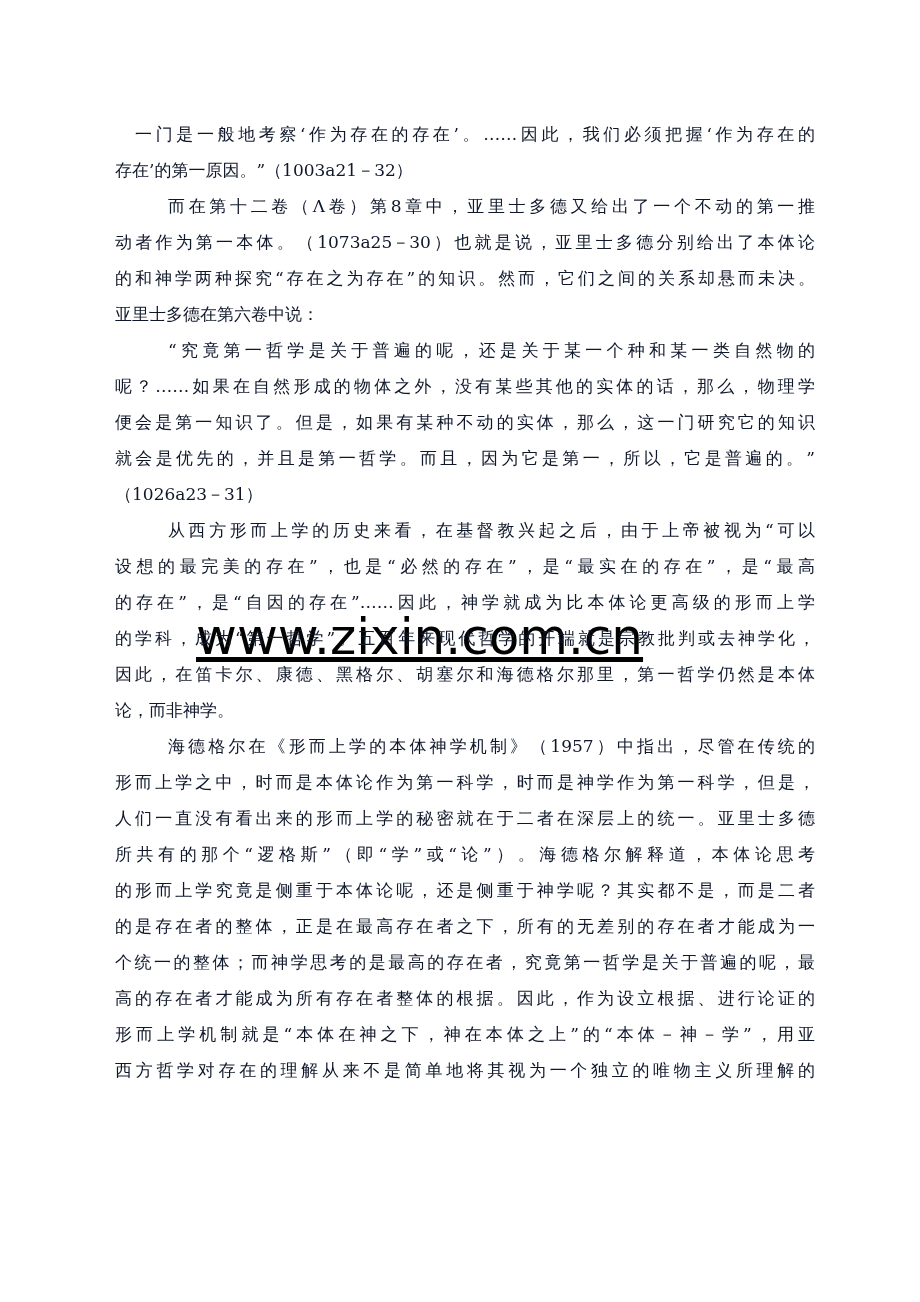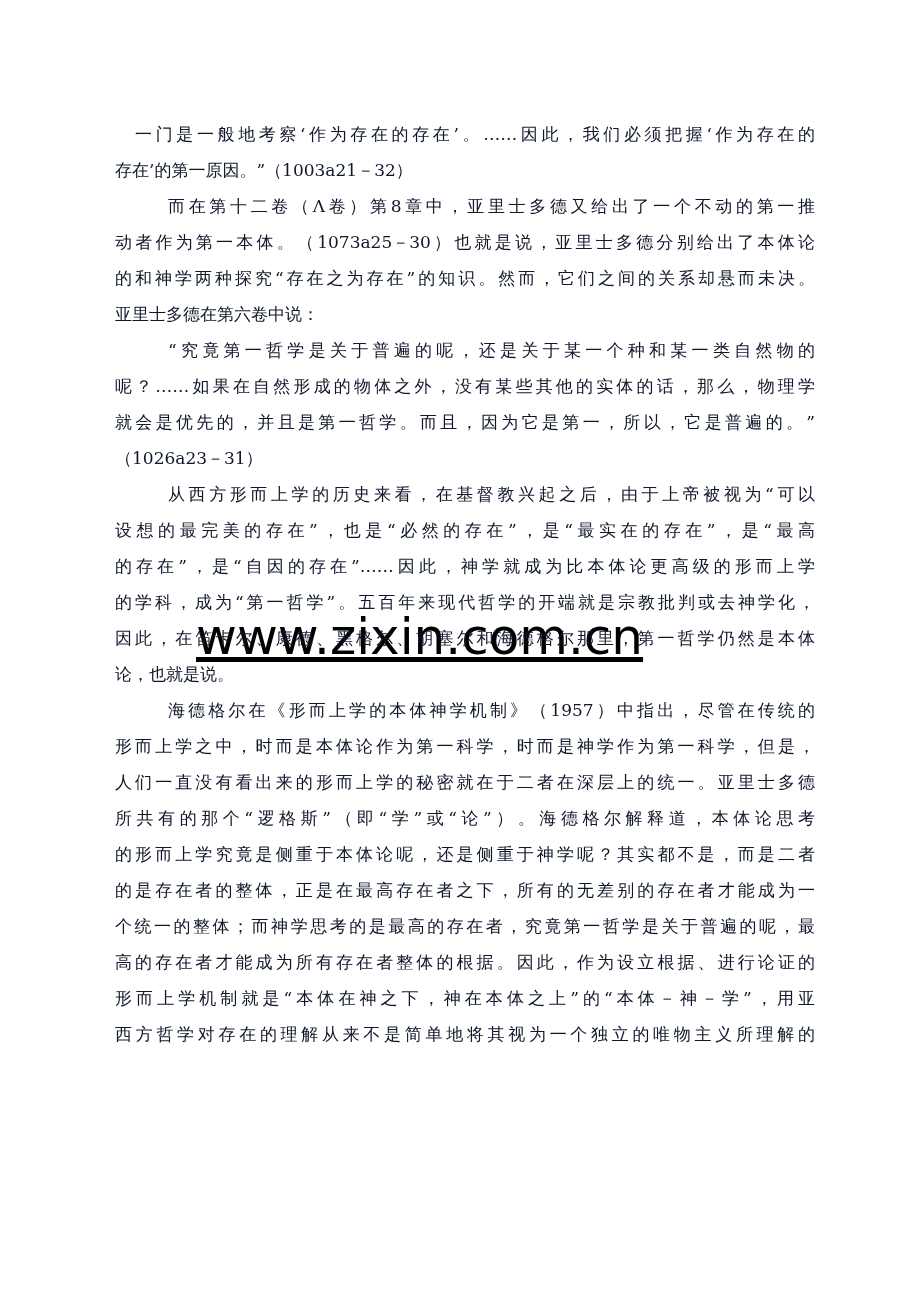--- a/index.html
+++ b/index.html
@@ -60,30 +60,31 @@
       </div>
       <div class="para">
         <div class="line ind-para">而在第十二卷（Λ卷）第8章中，亚里士多德又给出了一个不动的第一推</div>
         <div class="line ind-none">动者作为第一本体。（1073a25－30）也就是说，亚里士多德分别给出了本体论</div>
         <div class="line ind-none">的和神学两种探究“存在之为存在”的知识。然而，它们之间的关系却悬而未决。</div>
         <div class="line ind-none al-left">亚里士多德在第六卷中说：</div>
       </div>
       <div class="para">
         <div class="line ind-para">“究竟第一哲学是关于普遍的呢，还是关于某一个种和某一类自然物的</div>
         <div class="line ind-none">呢？……如果在自然形成的物体之外，没有某些其他的实体的话，那么，物理学</div>
+        <div class="line ind-none">便会是第一知识了。但是，如果有某种不动的实体，那么，这一门研究它的知识</div>
         <div class="line ind-none">就会是优先的，并且是第一哲学。而且，因为它是第一，所以，它是普遍的。”</div>
         <div class="line ind-none al-left">（1026a23－31）</div>
       </div>
       <div class="para">
         <div class="line ind-para">从西方形而上学的历史来看，在基督教兴起之后，由于上帝被视为“可以</div>
         <div class="line ind-none">设想的最完美的存在”，也是“必然的存在”，是“最实在的存在”，是“最高</div>
         <div class="line ind-none">的存在”，是“自因的存在”……因此，神学就成为比本体论更高级的形而上学</div>
         <div class="line ind-none">的学科，成为“第一哲学”。五百年来现代哲学的开端就是宗教批判或去神学化，</div>
         <div class="line ind-none">因此，在笛卡尔、康德、黑格尔、胡塞尔和海德格尔那里，第一哲学仍然是本体</div>
-        <div class="line ind-none al-left">论，也就是说。</div>
+        <div class="line ind-none al-left">论，而非神学。</div>
       </div>
       <div class="para">
         <div class="line ind-para">海德格尔在《形而上学的本体神学机制》（1957）中指出，尽管在传统的</div>
         <div class="line ind-none">形而上学之中，时而是本体论作为第一科学，时而是神学作为第一科学，但是，</div>
         <div class="line ind-none">人们一直没有看出来的形而上学的秘密就在于二者在深层上的统一。亚里士多德</div>
         <div class="line ind-none">所共有的那个“逻格斯”（即“学”或“论”）。海德格尔解释道，本体论思考</div>
         <div class="line ind-none">的形而上学究竟是侧重于本体论呢，还是侧重于神学呢？其实都不是，而是二者</div>
         <div class="line ind-none">的是存在者的整体，正是在最高存在者之下，所有的无差别的存在者才能成为一</div>
         <div class="line ind-none">个统一的整体；而神学思考的是最高的存在者，究竟第一哲学是关于普遍的呢，最</div>
         <div class="line ind-none">高的存在者才能成为所有存在者整体的根据。因此，作为设立根据、进行论证的</div>

